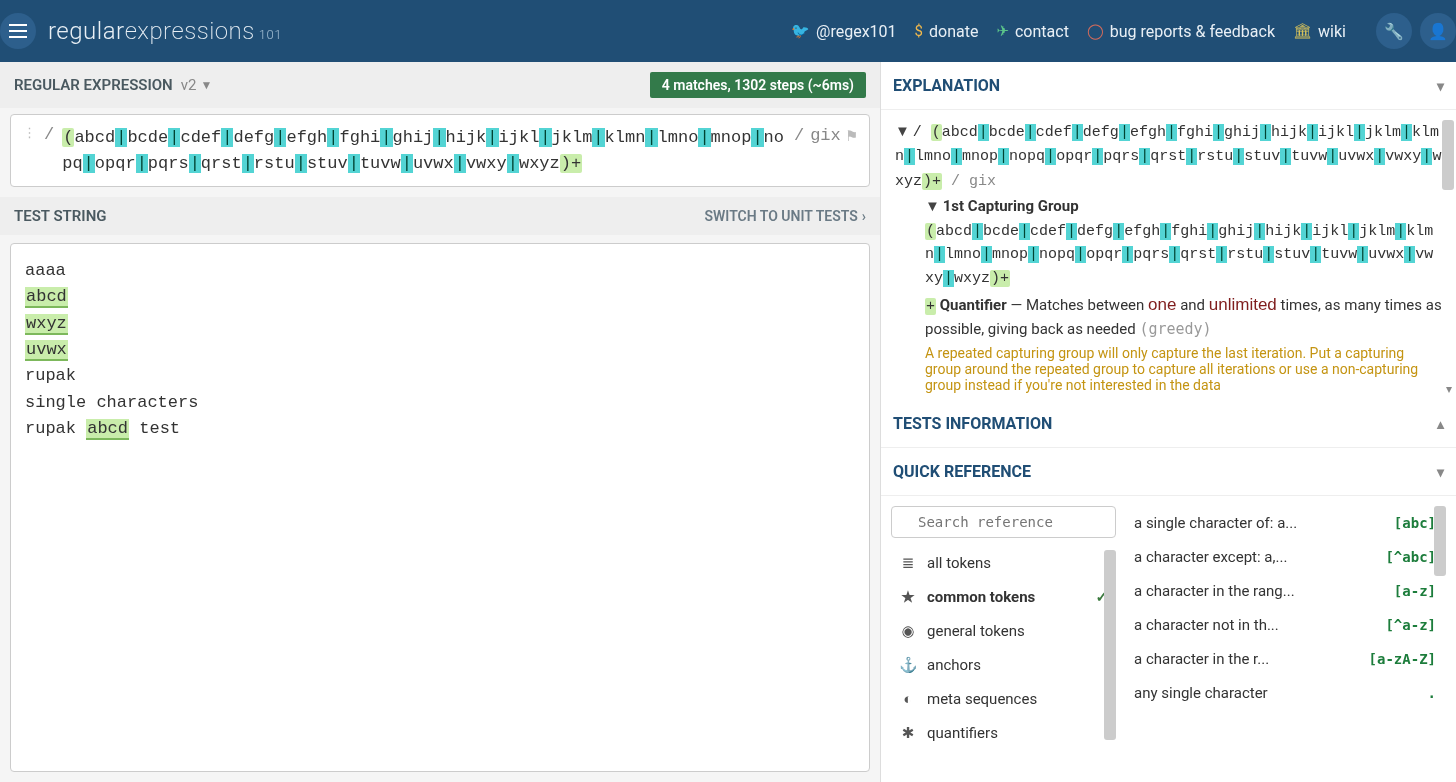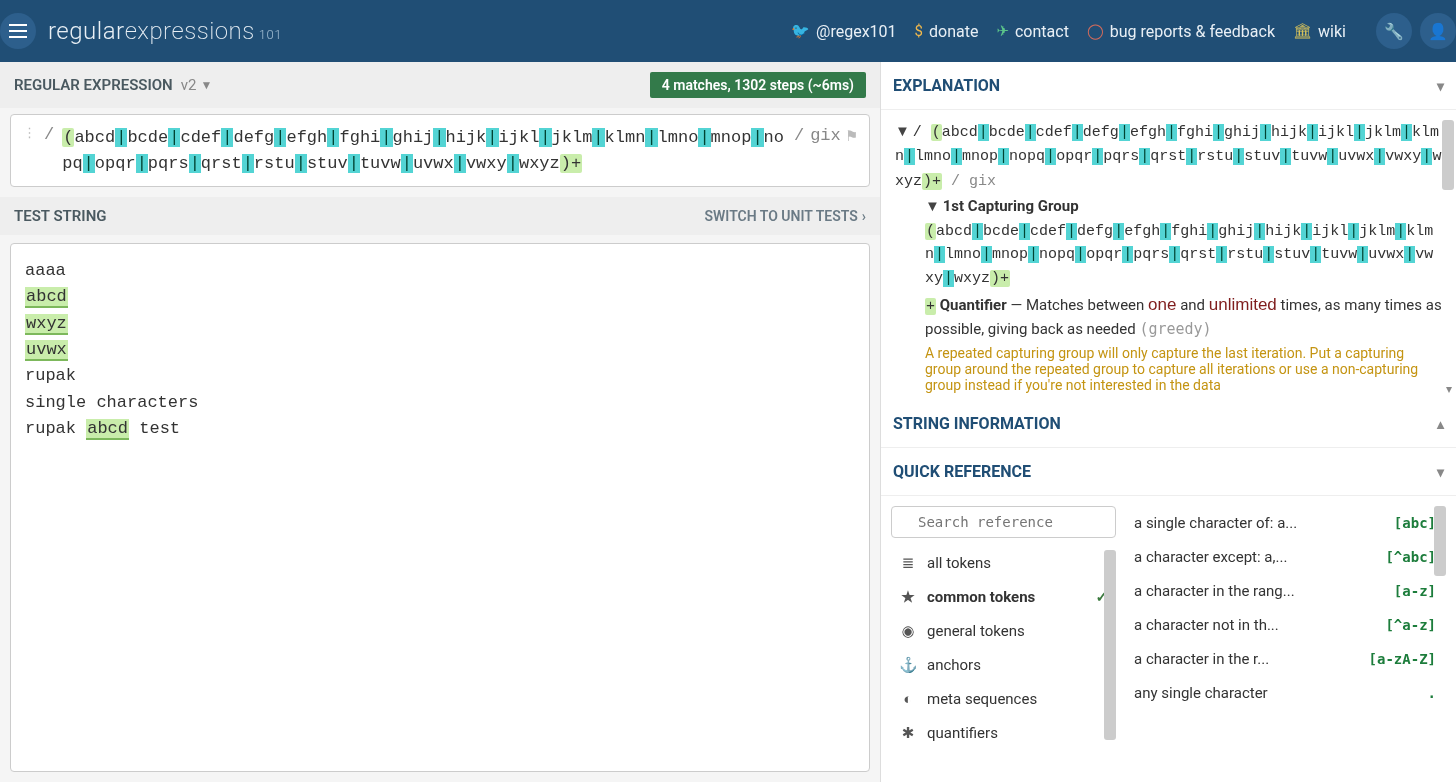--- a/index.html
+++ b/index.html
@@ -187,21 +187,21 @@
           <span class="exp-desc"> — Matches between </span><span class="kw">one</span><span> and </span><span class="kw">unlimited</span><span> times, as many times as possible, giving back as needed</span>
           <span class="exp-greedy">(greedy)</span>
         </div>
         <div class="exp-warn">A repeated capturing group will only capture the last iteration. Put a capturing group around the repeated group to capture all iterations or use a non-capturing group instead if you're not interested in the data</div>
       </div>
       <div class="scroll-handle" style="top:10px;height:70px"></div>
       <div style="position:absolute;right:4px;bottom:4px;color:#888;font-size:12px">▾</div>
     </div>
 
     <div class="panel-head">
-      <span>STRING INFORMATION</span>
+      <span>TESTS INFORMATION</span>
       <span class="chevr">▴</span>
     </div>
 
     <div class="panel-head">
       <span>QUICK REFERENCE</span>
       <span class="chevr">▾</span>
     </div>
     <div class="qr-body">
       <div class="qr-left">
         <input class="qr-search" placeholder="Search reference" style="">

